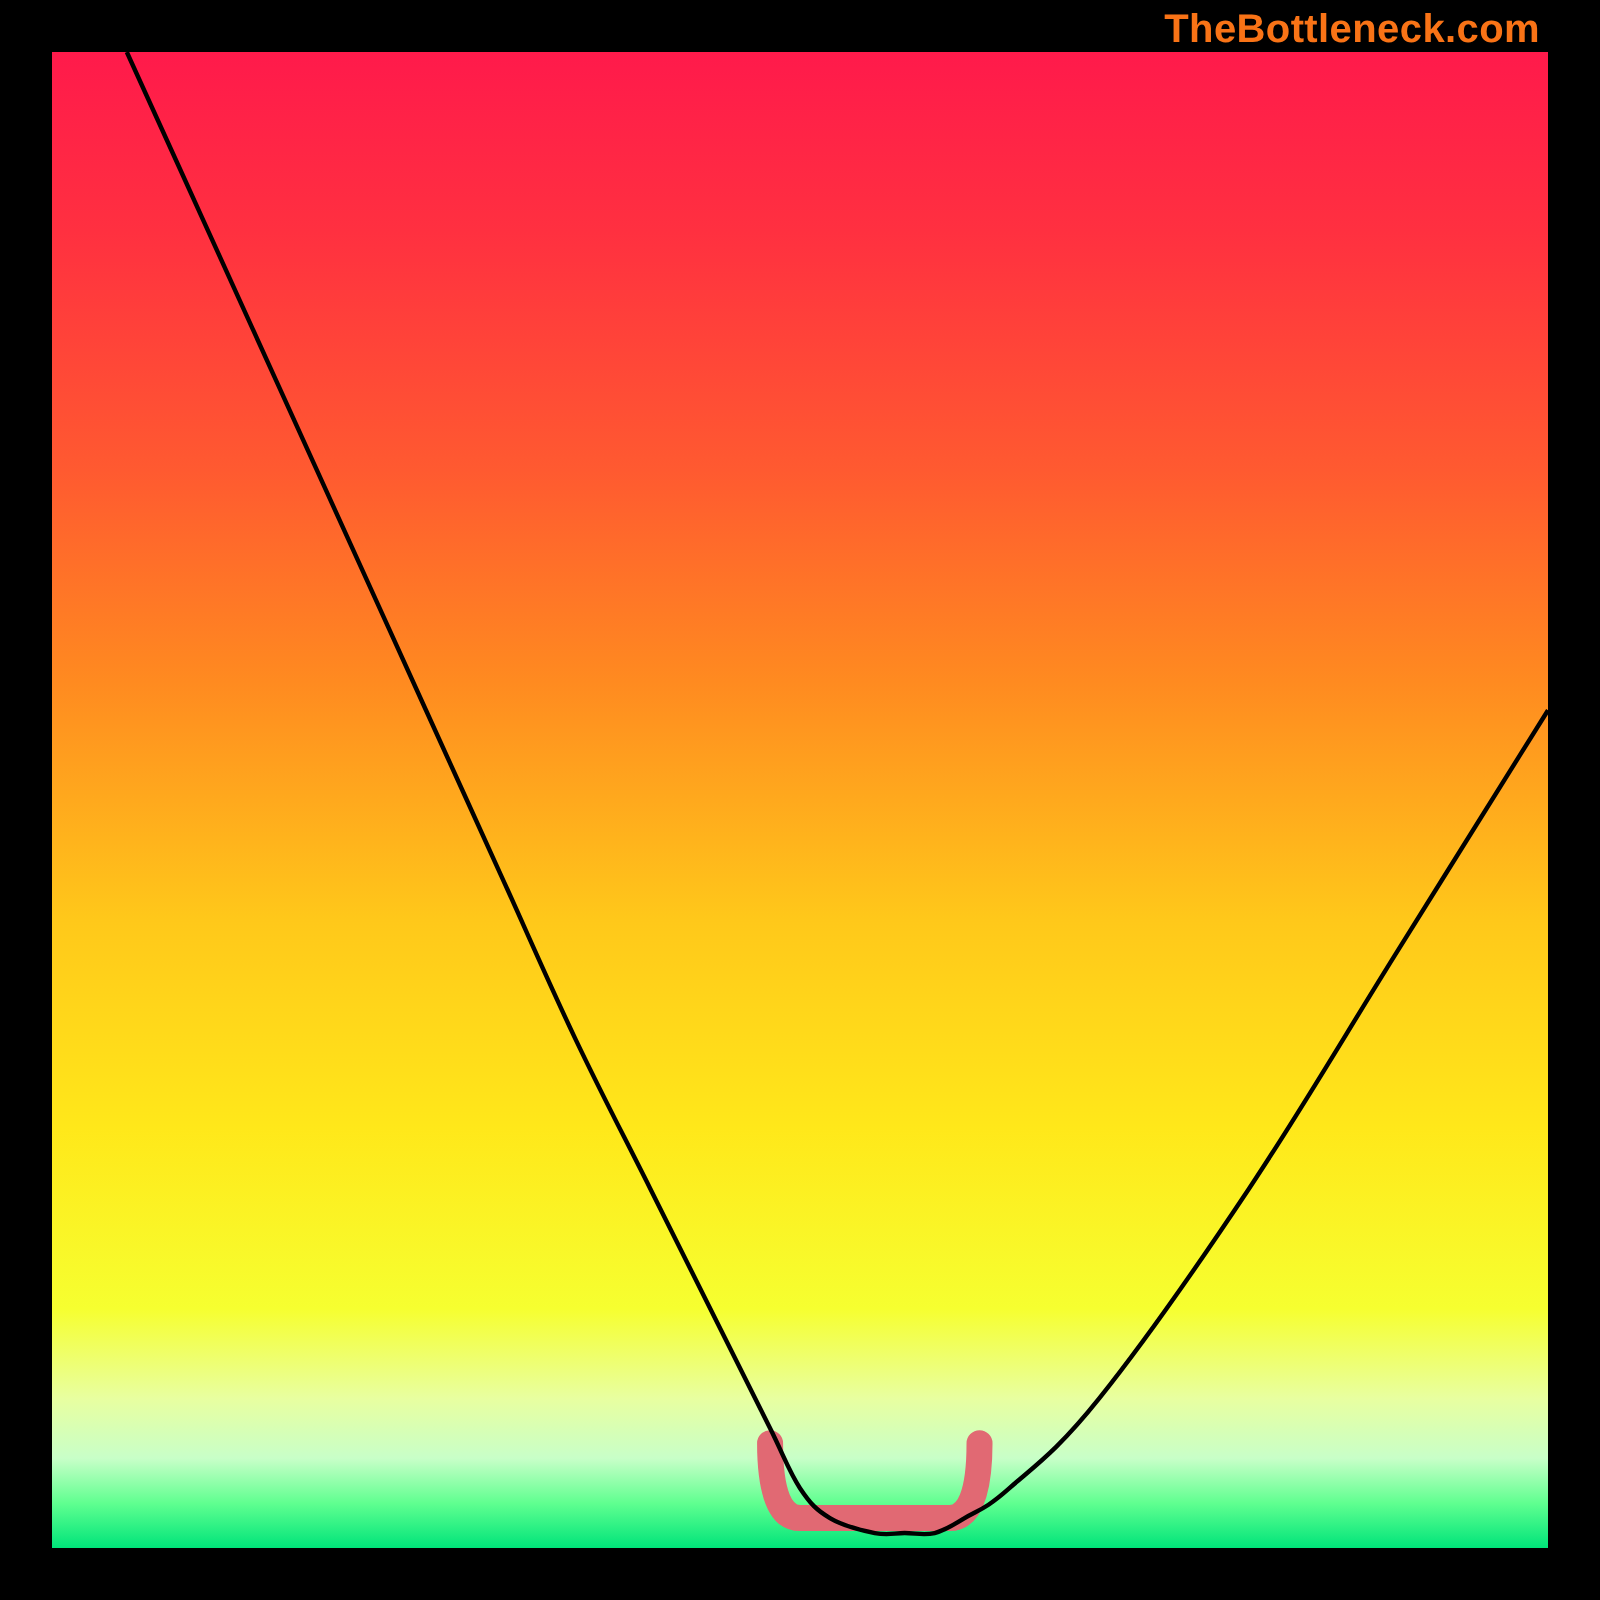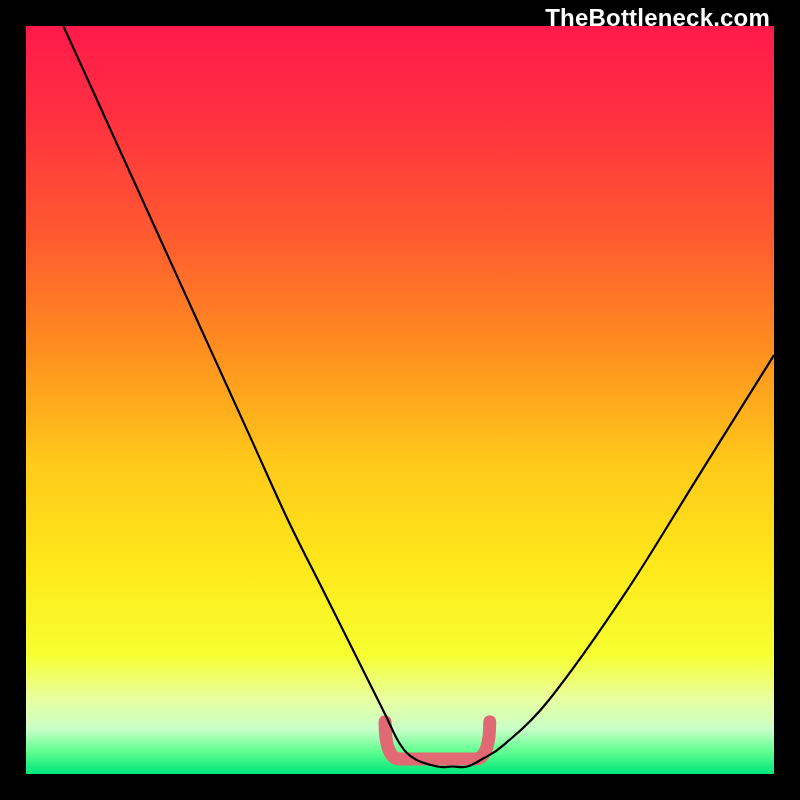--- a/index.html
+++ b/index.html
@@ -20,23 +20,23 @@
   }
   .gradient {
     position: absolute;
     left: 0; top: 0; width: 100%; height: 100%;
   }
   .watermark {
     position: absolute;
     top: 4px;
     right: 30px;
     font-family: Arial, Helvetica, sans-serif;
-    font-size: 24px;
+    font-size: 20px;
     font-weight: 600;
-    color: #ffffff;
+    color: #f97316;
     letter-spacing: 0.2px;
   }
   svg.curve {
     position: absolute;
     left: 0; top: 0; width: 100%; height: 100%;
   }
 </style>
 </head>
 <body>
 

